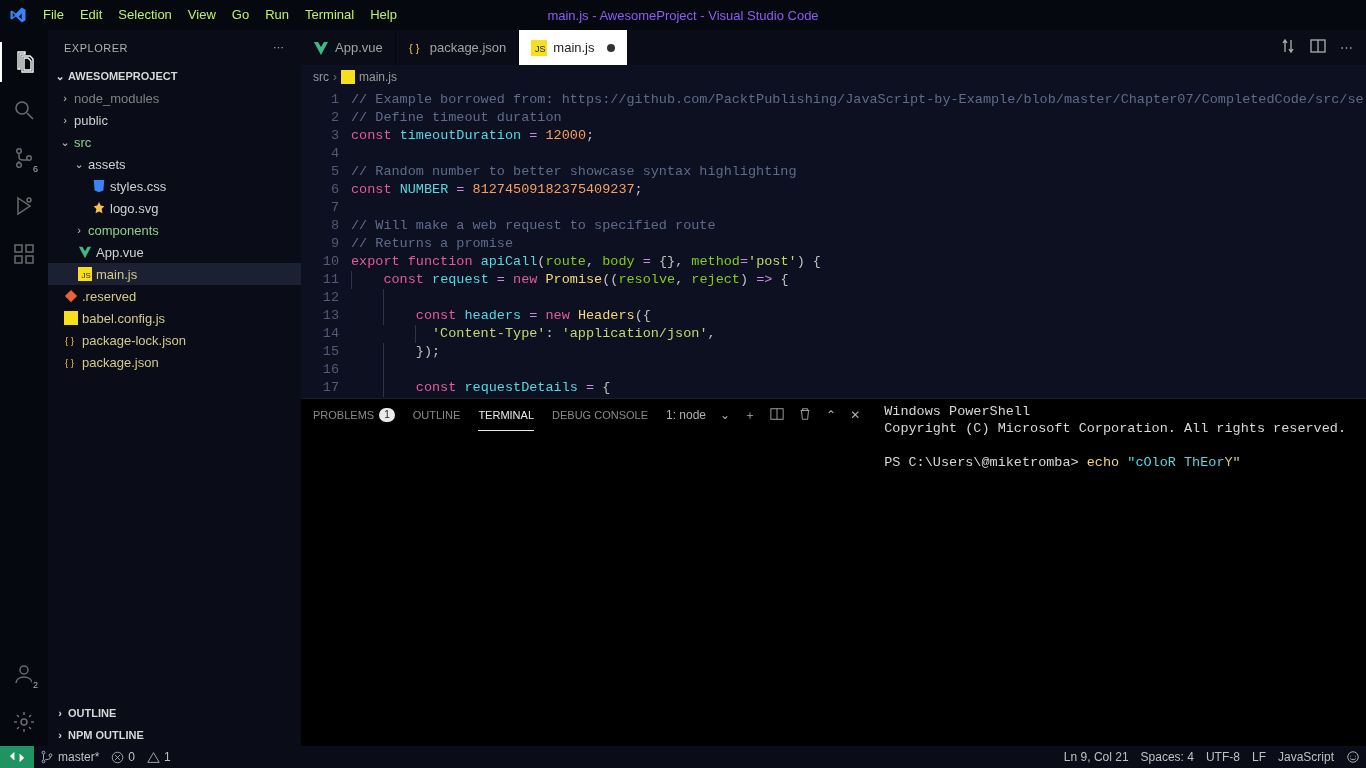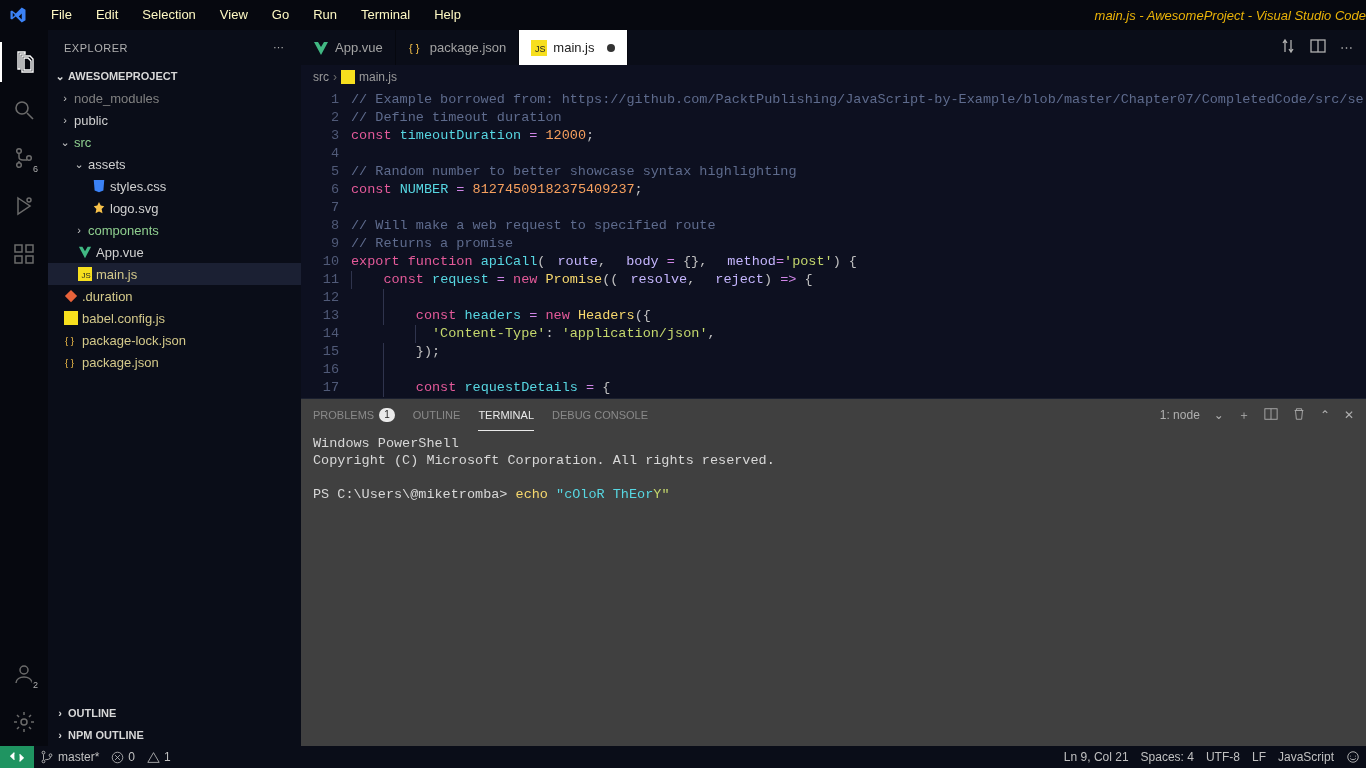--- a/index.html
+++ b/index.html
@@ -15,24 +15,24 @@
 .menubar {
   height:30px; display:flex; align-items:center;
   background:#06080f; position:relative;
 }
 .menubar .logo {
   width:35px; height:30px; display:flex; align-items:center; justify-content:center;
 }
 .menubar .logo svg { width:18px; height:18px; }
 .menubar .menu-items { display:flex; }
 .menubar .menu-item {
-  padding:0 8px; line-height:30px; color:#fef9c3; cursor:default;margin-left:8px;
+  padding:0 8px; line-height:30px; color:#bef264; cursor:default;
 }
 .menubar .title {
-  position:absolute; left:0; right:0; text-align:right; color:#eab308; pointer-events:none;font-style:italic;
+  position:absolute; left:0; right:0; text-align:center; color:#8b5cf6; pointer-events:none;
 }
 .main { display:flex; height:716px; }
 .activitybar {
   width:48px; background:#06080f; display:flex; flex-direction:column; align-items:center;
   padding-top:8px;
 }
 .activitybar .act-item {
   width:48px; height:48px; display:flex; align-items:center; justify-content:center;
   color:#6b6b6b; position:relative; cursor:pointer;
 }
@@ -114,24 +114,24 @@
 .code-lines .line { height:18px; position:relative;}
 .indent-guide { position:absolute; width:1px; background:#2f344d; top:0; bottom:0;}
 .c-comment { color:#5e6b8d; }
 .c-keyword { color:#e55a9a; }
 .c-entity { color:#57d7e2; }
 .c-number { color:#f7a05e; }
 .c-op { color:#cf85e6; }
 .c-string { color:#c5d86d; }
 .c-punc { color:#c0c0c0; }
 .c-class { color:#f7d86d; }
-.c-param { color:#c4b5fd;margin-left:12px; }
+.c-param { color:#84cc16; }
 .panel {
-  height:348px; background:#404040; border-top:1px solid #1a1f2e;
-  display:flex; flex-direction:column;
+  height:348px; background:#000000; border-top:1px solid #1a1f2e;
+  display:flex; flex-direction:row;
 }
 .panel-tabs {
   height:32px; display:flex; align-items:center; padding:0 12px; gap:18px;
   font-size:11px; color:#8a8a8a;
 }
 .ptab { cursor:pointer; display:flex; align-items:center; gap:5px; height:32px;}
 .ptab.active { color:#eaeaea; border-bottom:1px solid #eaeaea; }
 .ptab .pbadge {
   background:#eaeaea; color:#222; border-radius:8px; padding:0 5px; font-size:10px; line-height:14px;
 }
@@ -304,21 +304,21 @@
           </span>
         <span class="label">main.js</span>
       </div>
       <div class="tree-item git-mod">
         <span class="indent" style="width:14px"></span>
         <span class="ficon">
             <svg viewBox="0 0 16 16">
               <path fill="#e8623a" d="M8 1l7 7-7 7-7-7 7-7z"></path>
             </svg>
           </span>
-        <span class="label">.duration</span>
+        <span class="label">.reserved</span>
       </div>
       <div class="tree-item git-mod">
         <span class="indent" style="width:14px"></span>
         <span class="ficon">
             <svg viewBox="0 0 16 16">
               <rect width="16" height="16" fill="#f7df1e"></rect>
             </svg>
           </span>
         <span class="label">babel.config.js</span>
       </div>

